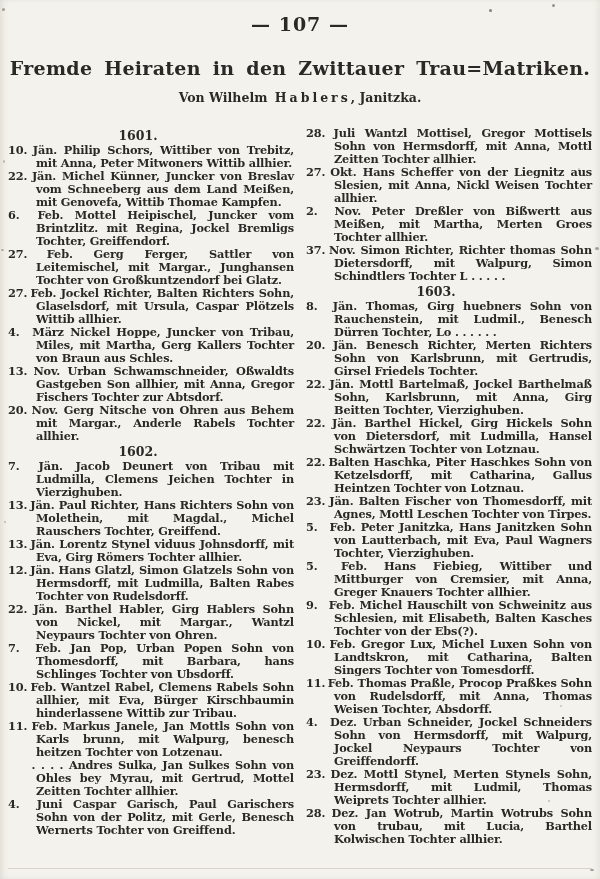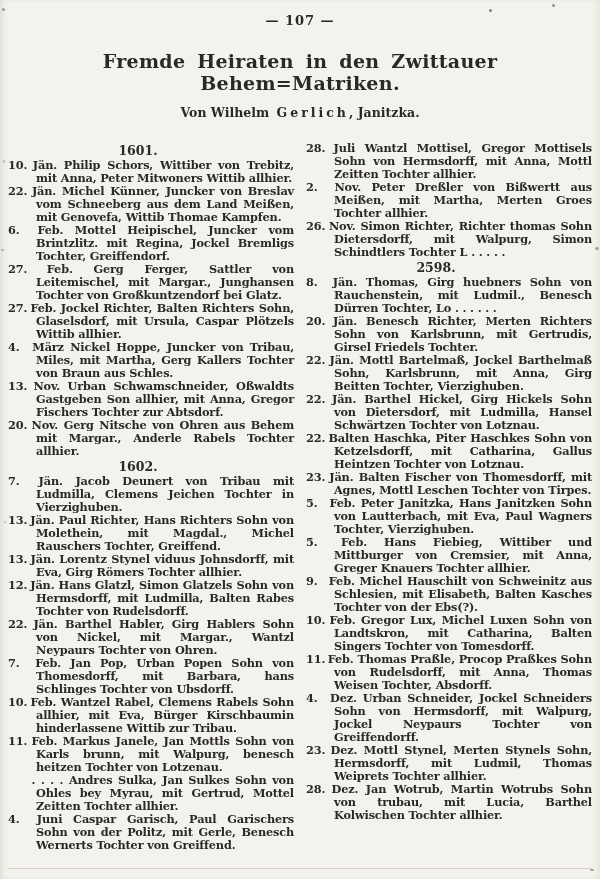--- a/index.html
+++ b/index.html
@@ -9,21 +9,21 @@
     font-family:"DejaVu Serif","Liberation Serif",serif;
     color:#2b2925;
     position:relative;
   }
   .page{
     width:600px;height:879px;position:relative;overflow:hidden;
     box-shadow:inset 5px 0 8px -5px rgba(60,55,45,.18), inset -5px 0 8px -5px rgba(60,55,45,.12);
   }
   .page-number{
     text-align:center;
-    font-size:13px;font-weight:700;
+    font-size:19px;font-weight:700;
     letter-spacing:1px;
     padding-top:13px;
   }
   .title{
     text-align:center;
     font-size:19px;font-weight:700;
     letter-spacing:.3px;word-spacing:5px;
     margin-top:22px;
   }
   .byline{
@@ -64,23 +64,23 @@
     background:#d4d2c9;
   }
 </style>
 </head>
 <body>
 
 <div class="page">
 
   <div class="page-number">— 107 —</div>
 
-  <div class="title">Fremde Heiraten in den Zwittauer Behem=Matriken.</div>
+  <div class="title">Fremde Heiraten in den Zwittauer Trau=Matriken.</div>
 
-  <div class="byline"><span>Von Wilhelm</span> <span class="spaced">Gerlich</span><span>, Janitzka.</span></div>
+  <div class="byline"><span>Von Wilhelm</span> <span class="spaced">Hablers</span><span>, Janitzka.</span></div>
 
   <div class="columns">
     <div class="col">
         <div class="year-heading">1601.</div>
         <p class="entry"><span class="enum">10.</span> Jän. Philip Schors, Wittiber von Trebitz, mit Anna, Peter Mitwoners Wittib allhier.</p>
         <p class="entry"><span class="enum">22.</span> Jän. Michel Künner, Juncker von Breslav vom Schneeberg aus dem Land Meißen, mit Genovefa, Wittib Thomae Kampfen.</p>
         <p class="entry"><span class="enum">6.</span> Feb. Mottel Heipischel, Juncker vom Brintzlitz. mit Regina, Jockel Bremligs Tochter, Greiffendorf.</p>
         <p class="entry"><span class="enum">27.</span> Feb. Gerg Ferger, Sattler von Leitemischel, mit Margar., Junghansen Tochter von Großkuntzendorf bei Glatz.</p>
         <p class="entry"><span class="enum">27.</span> Feb. Jockel Richter, Balten Richters Sohn, Glaselsdorf, mit Ursula, Caspar Plötzels Wittib allhier.</p>
         <p class="entry"><span class="enum">4.</span> März Nickel Hoppe, Juncker von Tribau, Miles, mit Martha, Gerg Kallers Tochter von Braun aus Schles.</p>
@@ -93,23 +93,24 @@
         <p class="entry"><span class="enum">12.</span> Jän. Hans Glatzl, Simon Glatzels Sohn von Hermsdorff, mit Ludmilla, Balten Rabes Tochter von Rudelsdorff.</p>
         <p class="entry"><span class="enum">22.</span> Jän. Barthel Habler, Girg Hablers Sohn von Nickel, mit Margar., Wantzl Neypaurs Tochter von Ohren.</p>
         <p class="entry"><span class="enum">7.</span> Feb. Jan Pop, Urban Popen Sohn von Thomesdorff, mit Barbara, hans Schlinges Tochter von Ubsdorff.</p>
         <p class="entry"><span class="enum">10.</span> Feb. Wantzel Rabel, Clemens Rabels Sohn allhier, mit Eva, Bürger Kirschbaumin hinderlassene Wittib zur Tribau.</p>
         <p class="entry"><span class="enum">11.</span> Feb. Markus Janele, Jan Mottls Sohn von Karls brunn, mit Walpurg, benesch heitzen Tochter von Lotzenau.</p>
         <p class="entry"><span class="enum"></span> . . . . Andres Sulka, Jan Sulkes Sohn von Ohles bey Myrau, mit Gertrud, Mottel Zeitten Tochter allhier.</p>
         <p class="entry"><span class="enum">4.</span> Juni Caspar Garisch, Paul Garischers Sohn von der Politz, mit Gerle, Benesch Wernerts Tochter von Greiffend.</p>
       </div>
     <div class="col">
         <p class="entry"><span class="enum">28.</span> Juli Wantzl Mottisel, Gregor Mottisels Sohn von Hermsdorff, mit Anna, Mottl Zeitten Tochter allhier.</p>
+        <p class="entry"><span class="enum">27.</span> Okt. Hans Scheffer von der Liegnitz aus Slesien, mit Anna, Nickl Weisen Tochter allhier.</p>
         <p class="entry"><span class="enum">2.</span> Nov. Peter Dreßler von Bißwertt aus Meißen, mit Martha, Merten Groes Tochter allhier.</p>
-        <p class="entry"><span class="enum">26.</span> Nov. Simon Richter, Richter thomas Sohn Dietersdorff, mit Walpurg, Simon Schindtlers Tochter L . . . . .</p>
-        <div class="year-heading">2598.</div>
+        <p class="entry"><span class="enum">37.</span> Nov. Simon Richter, Richter thomas Sohn Dietersdorff, mit Walpurg, Simon Schindtlers Tochter L . . . . .</p>
+        <div class="year-heading">1603.</div>
         <p class="entry"><span class="enum">8.</span> Jän. Thomas, Girg huebners Sohn von Rauchenstein, mit Ludmil., Benesch Dürren Tochter, Lo . . . . . .</p>
         <p class="entry"><span class="enum">20.</span> Jän. Benesch Richter, Merten Richters Sohn von Karlsbrunn, mit Gertrudis, Girsel Friedels Tochter.</p>
         <p class="entry"><span class="enum">22.</span> Jän. Mottl Bartelmaß, Jockel Barthelmaß Sohn, Karlsbrunn, mit Anna, Girg Beitten Tochter, Vierzighuben.</p>
         <p class="entry"><span class="enum">22.</span> Jän. Barthel Hickel, Girg Hickels Sohn von Dietersdorf, mit Ludmilla, Hansel Schwärtzen Tochter von Lotznau.</p>
         <p class="entry"><span class="enum">22.</span> Balten Haschka, Piter Haschkes Sohn von Ketzelsdorff, mit Catharina, Gallus Heintzen Tochter von Lotznau.</p>
         <p class="entry"><span class="enum">23.</span> Jän. Balten Fischer von Thomesdorff, mit Agnes, Mottl Leschen Tochter von Tirpes.</p>
         <p class="entry"><span class="enum">5.</span> Feb. Peter Janitzka, Hans Janitzken Sohn von Lautterbach, mit Eva, Paul Wagners Tochter, Vierzighuben.</p>
         <p class="entry"><span class="enum">5.</span> Feb. Hans Fiebieg, Wittiber und Mittburger von Cremsier, mit Anna, Greger Knauers Tochter allhier.</p>
         <p class="entry"><span class="enum">9.</span> Feb. Michel Hauschilt von Schweinitz aus Schlesien, mit Elisabeth, Balten Kasches Tochter von der Ebs(?).</p>
         <p class="entry"><span class="enum">10.</span> Feb. Gregor Lux, Michel Luxen Sohn von Landtskron, mit Catharina, Balten Singers Tochter von Tomesdorff.</p>

